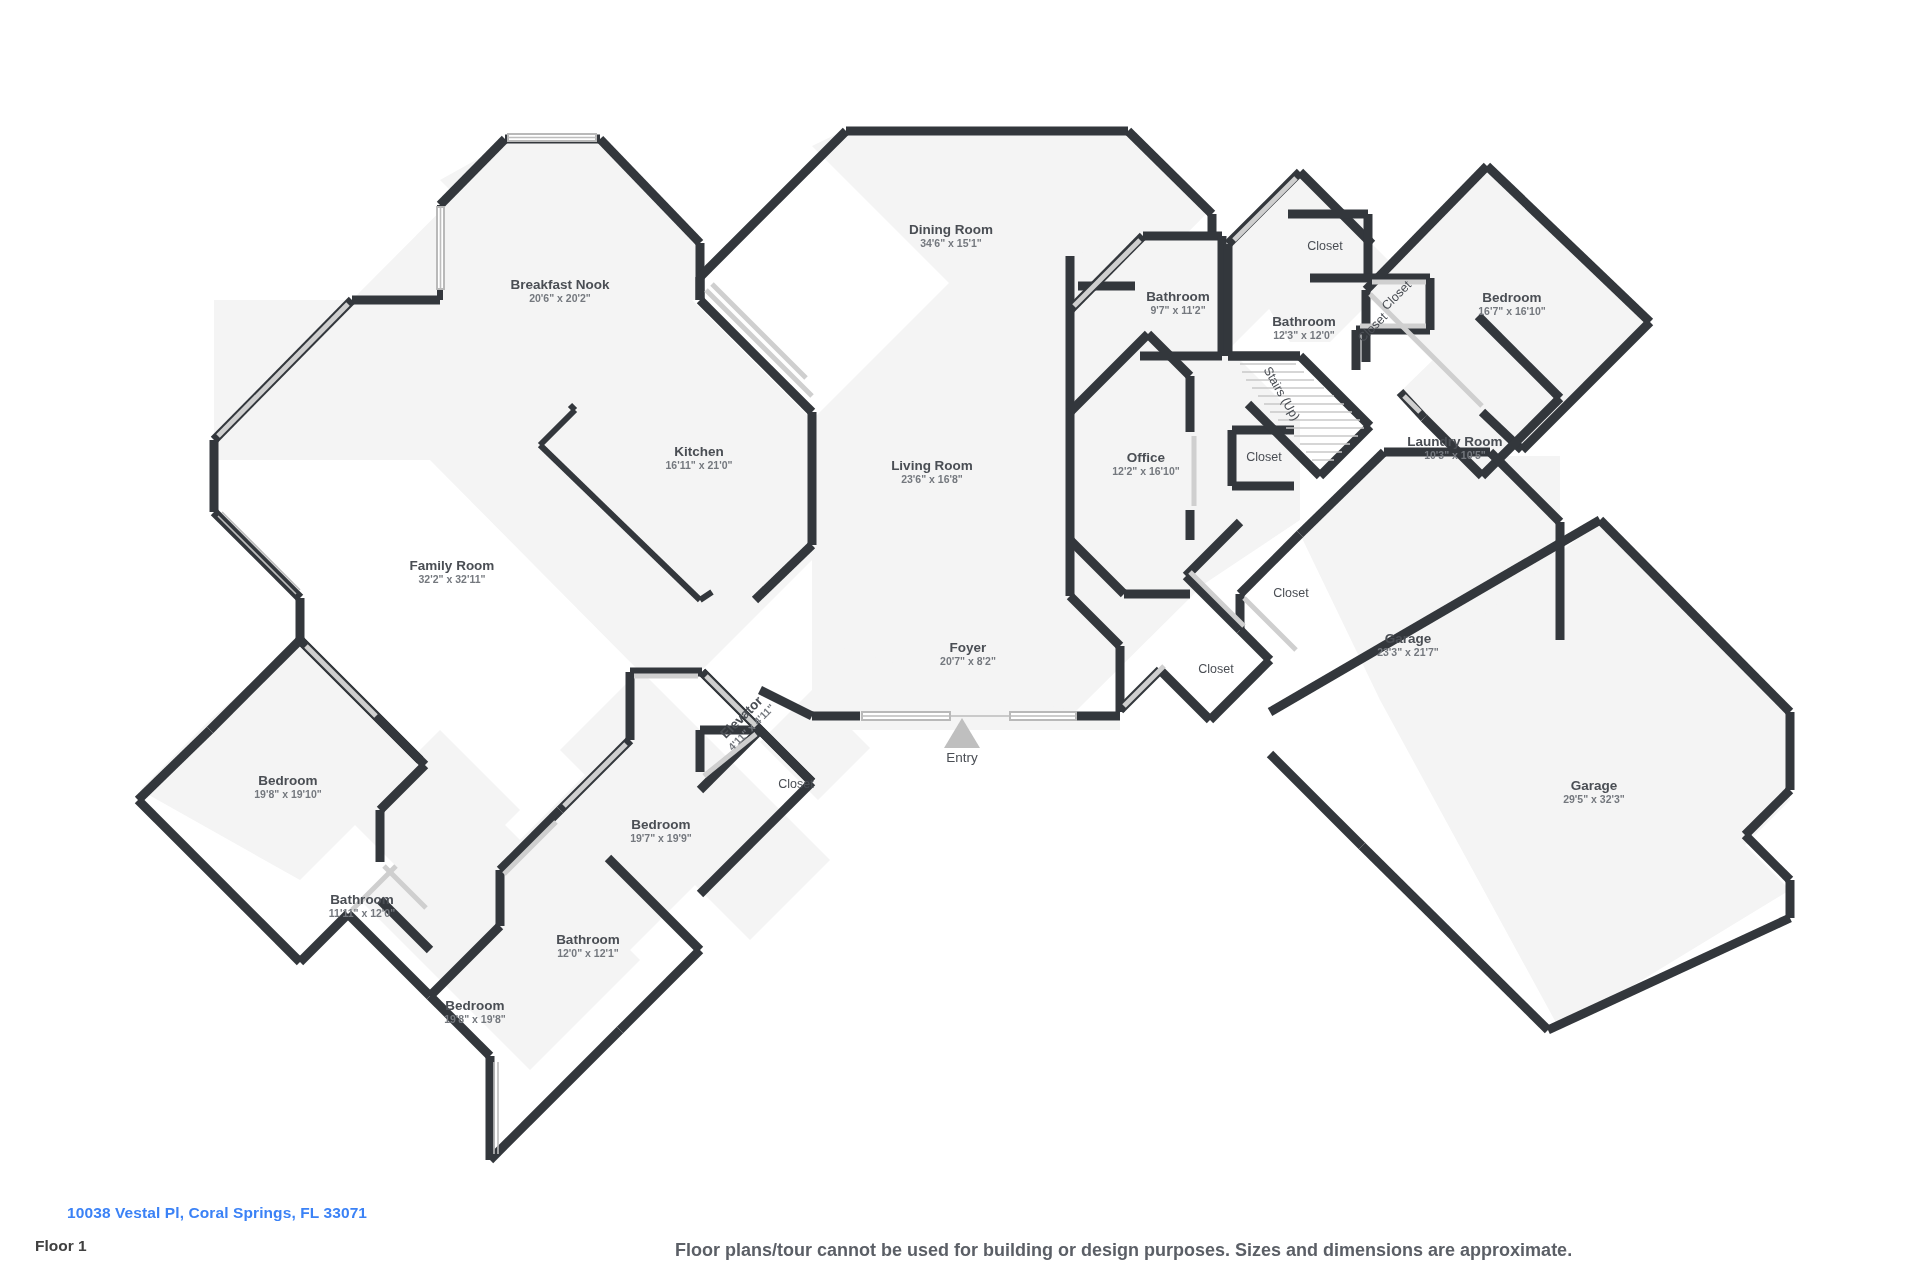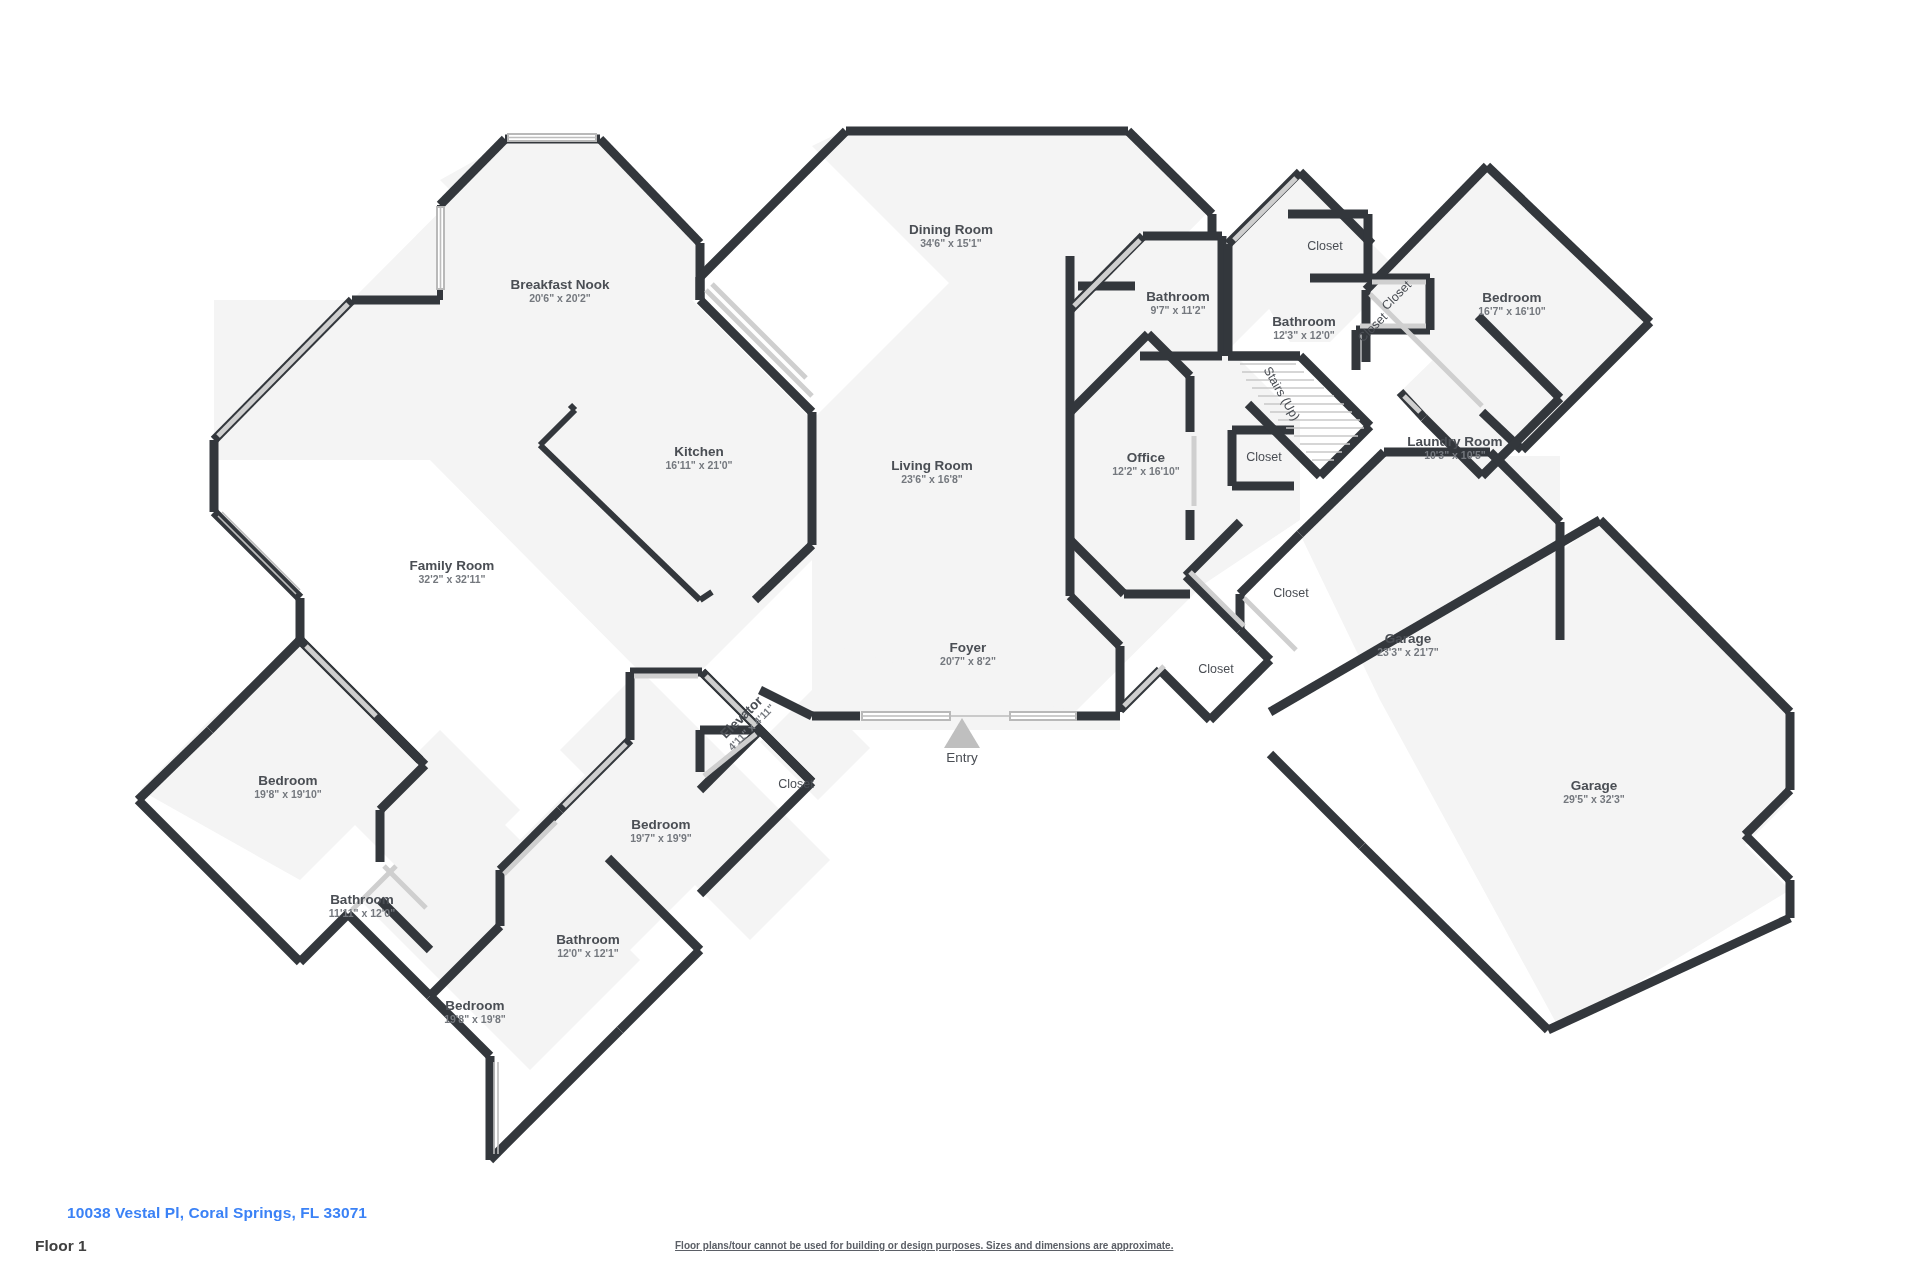--- a/index.html
+++ b/index.html
@@ -115,25 +115,24 @@
     left: 35px;
     top: 47px;
     font-size: 15.5px;
     font-weight: bold;
     color: #404040;
   }
   #disclaimer {
     position: absolute;
     left: 675px;
     top: 50px;
-    font-size: 10px;
+    font-size: 18px;
     font-weight: bold;
     color: #5b5f66;
     white-space: nowrap;
-    text-decoration: underline;
   }
 </style>
 </head>
 <body>
 
 <div id="plan-viewport">
   <svg id="floorplan" viewBox="0 0 1920 1190" xmlns="http://www.w3.org/2000/svg">
 
     <g>
 

